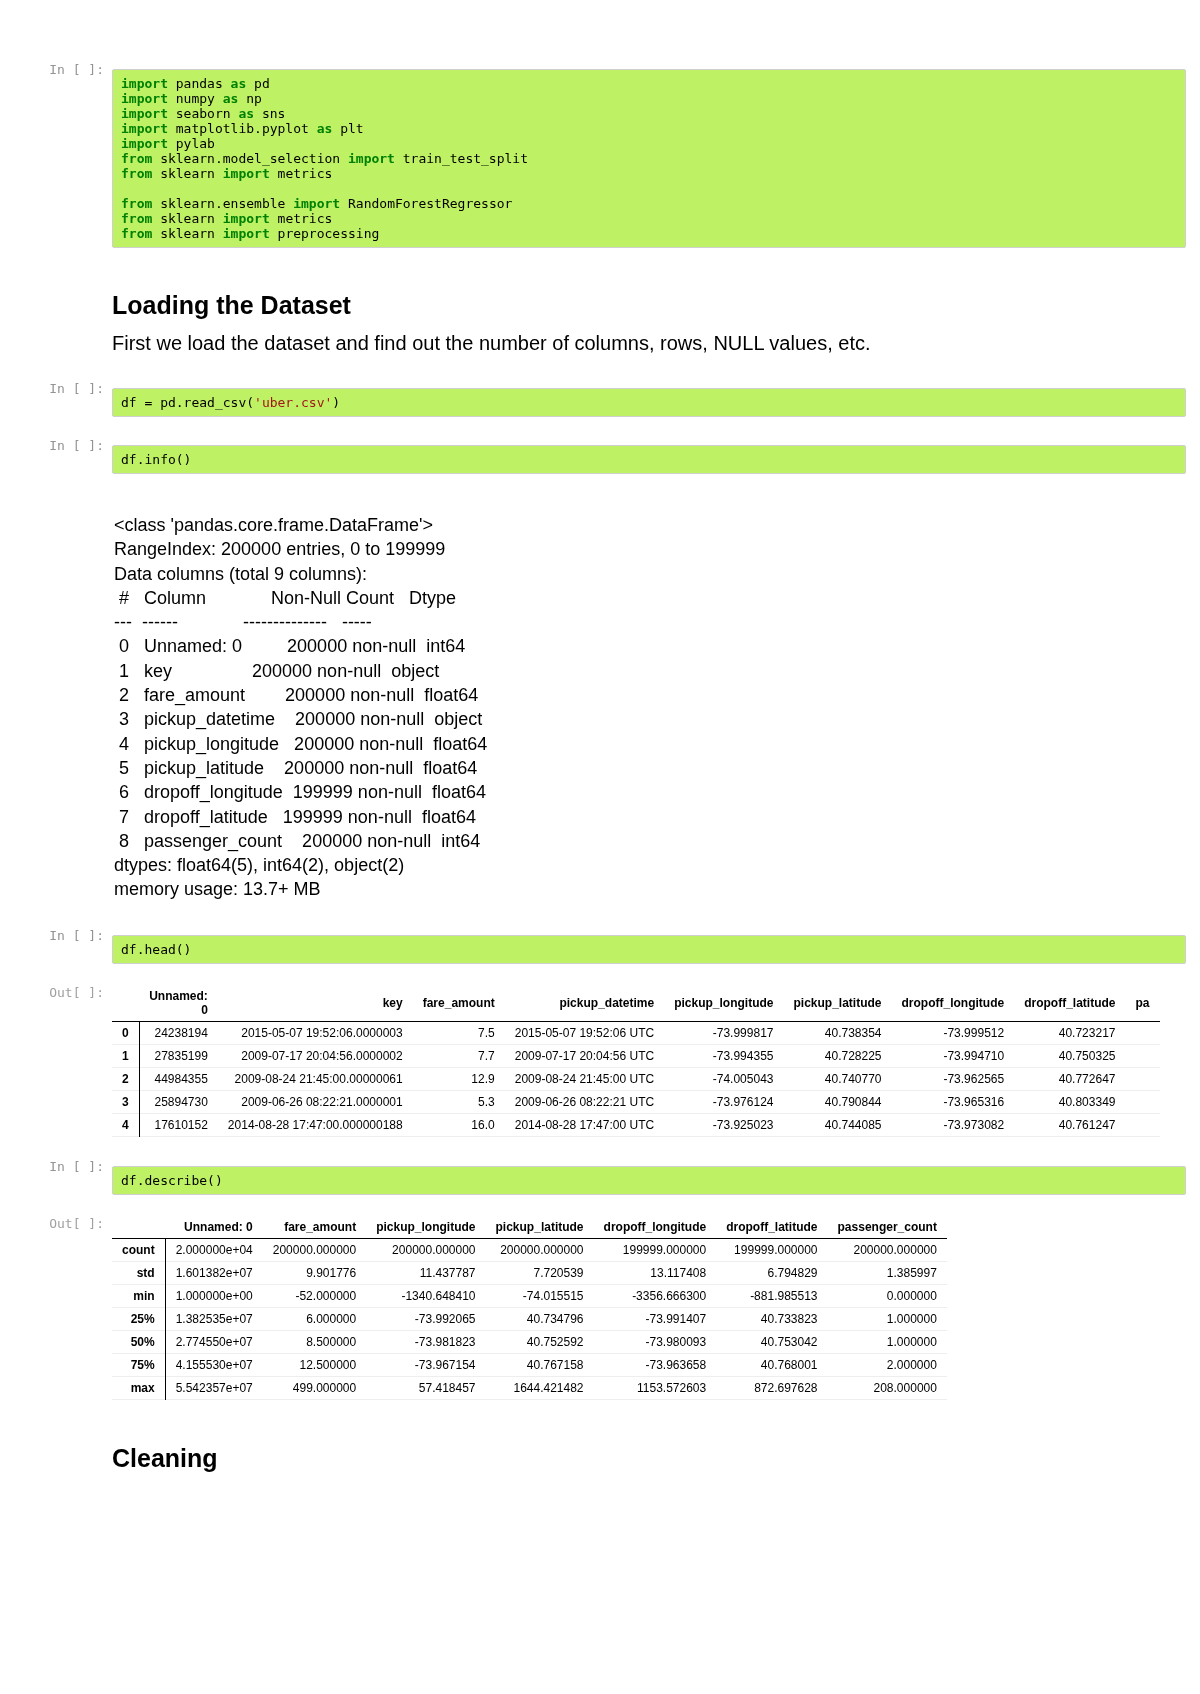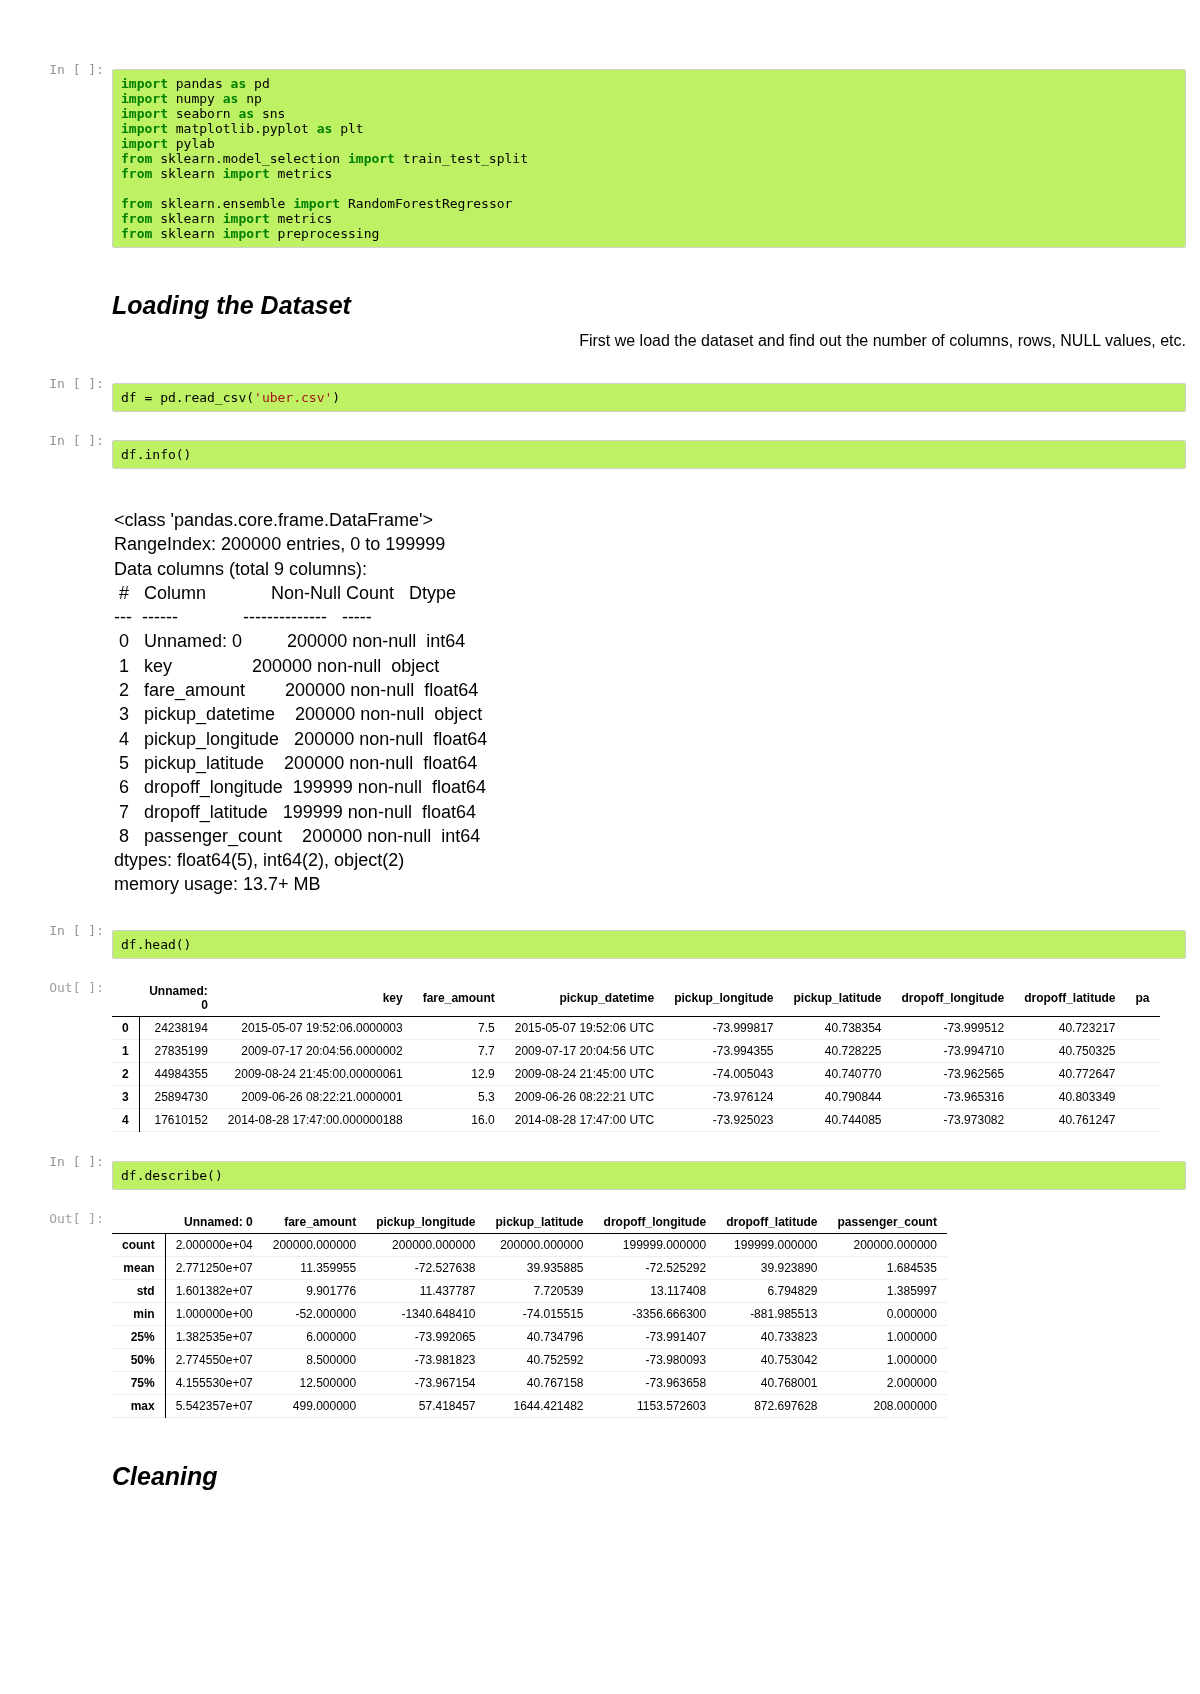--- a/index.html
+++ b/index.html
@@ -37,22 +37,22 @@
     overflow: auto;
   }
   .output-pre, .info-pre {
     font-family: Liberation Sans, sans-serif;
     font-size: 18px;
     white-space: pre;
     padding: 6px 0 0 2px;
     line-height: 1.35;
   }
   .md { padding: 6px 20px 6px 0; }
-  .md h1 { font-size: 25px; font-weight: 700; margin: 22px 0 12px; font-style: italic; }
-  .md p { font-size: 16px; margin: 4px 0 12px; text-align: right; }
+  .md h1 { font-size: 25px; font-weight: 700; margin: 22px 0 12px; }
+  .md p { font-size: 20px; margin: 4px 0 12px; }
   .tok-kw { color: #008000; font-weight: bold; }
   .tok-str { color: #a31515; }
   table.df { border-collapse: collapse; font-size: 12px; margin: 6px 0 14px; }
   table.df th, table.df td {
     padding: 4px 10px;
     text-align: right;
     border: none;
     white-space: nowrap;
   }
   table.df thead th { border-bottom: 1px solid #000; font-weight: 700; }
@@ -242,30 +242,20 @@
               <th>count</th>
               <td>2.000000e+04</td>
               <td>200000.000000</td>
               <td>200000.000000</td>
               <td>200000.000000</td>
               <td>199999.000000</td>
               <td>199999.000000</td>
               <td>200000.000000</td>
             </tr>
             <tr>
-              <th>mean</th>
-              <td>2.771250e+07</td>
-              <td>11.359955</td>
-              <td>-72.527638</td>
-              <td>39.935885</td>
-              <td>-72.525292</td>
-              <td>39.923890</td>
-              <td>1.684535</td>
-            </tr>
-            <tr>
               <th>std</th>
               <td>1.601382e+07</td>
               <td>9.901776</td>
               <td>11.437787</td>
               <td>7.720539</td>
               <td>13.117408</td>
               <td>6.794829</td>
               <td>1.385997</td>
             </tr>
             <tr>

